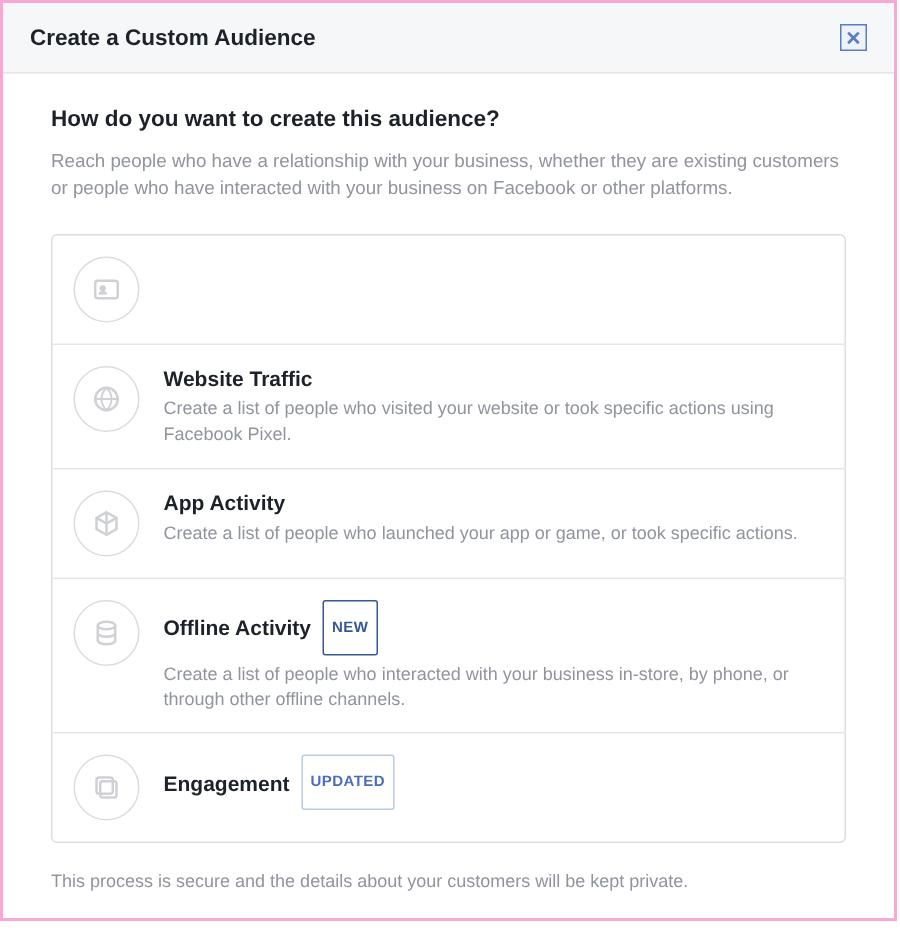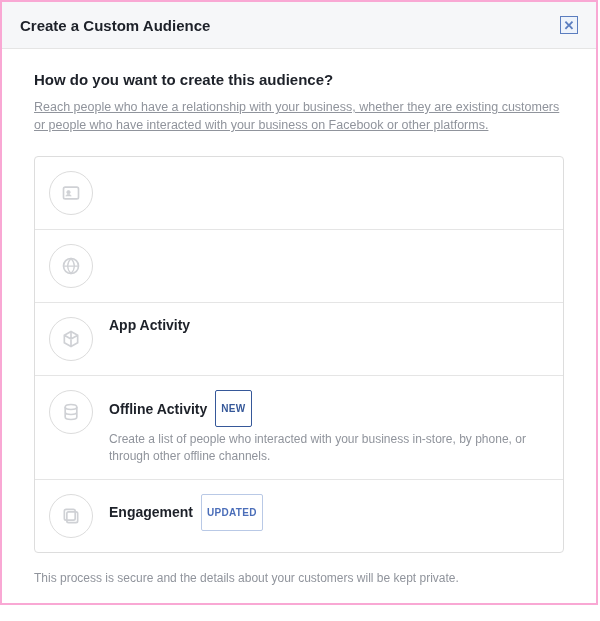--- a/index.html
+++ b/index.html
@@ -51,21 +51,20 @@
       font-size: 15px;
       font-weight: bold;
       color: #1d2129;
       margin-bottom: 10px;
     }
     .intro {
       font-size: 12.5px;
       color: #90949c;
       line-height: 1.45;
       margin-bottom: 22px;
-      text-decoration: underline;
     }
     .options {
       border: 1px solid #ddd;
       border-radius: 4px;
       overflow: hidden;
     }
     .option {
       display: flex;
       padding: 14px 14px;
       border-bottom: 1px solid #e5e5e5;
@@ -161,32 +160,39 @@
         </div>
       </div>
 
       <div class="option">
         <div class="icon-wrap">
           <svg viewBox="0 0 24 24">
               <circle cx="12" cy="12" r="9" fill="none" stroke-width="2"></circle>
               <path d="M3 12h18M12 3c2.5 2.5 4 5.5 4 9s-1.5 6.5-4 9c-2.5-2.5-4-5.5-4-9s1.5-6.5 4-9z" fill="none" stroke-width="1.5"></path>
             </svg>
         </div>
+        <div class="option-text">
+          <div class="option-title-row">
+            <div class="option-title">Website Traffic</div>
+          </div>
+          <div class="option-desc">Create a list of people who visited your website or took specific actions using Facebook Pixel.</div>
+        </div>
       </div>
 
       <div class="option">
         <div class="icon-wrap">
           <svg viewBox="0 0 24 24">
               <path d="M12 3l8 4.5v9L12 21l-8-4.5v-9L12 3z M12 3v18 M4 7.5l8 4.5 8-4.5" fill="none" stroke-width="2"></path>
             </svg>
         </div>
         <div class="option-text">
           <div class="option-title-row">
             <div class="option-title">App Activity</div>
           </div>
+          <div class="option-desc">Create a list of people who launched your app or game, or took specific actions.</div>
         </div>
       </div>
 
       <div class="option">
         <div class="icon-wrap">
           <svg viewBox="0 0 24 24">
               <ellipse cx="12" cy="6" rx="7" ry="3" fill="none" stroke-width="2"></ellipse>
               <path d="M5 6v12c0 1.7 3.1 3 7 3s7-1.3 7-3V6 M5 12c0 1.7 3.1 3 7 3s7-1.3 7-3" fill="none" stroke-width="2"></path>
             </svg>
         </div>

